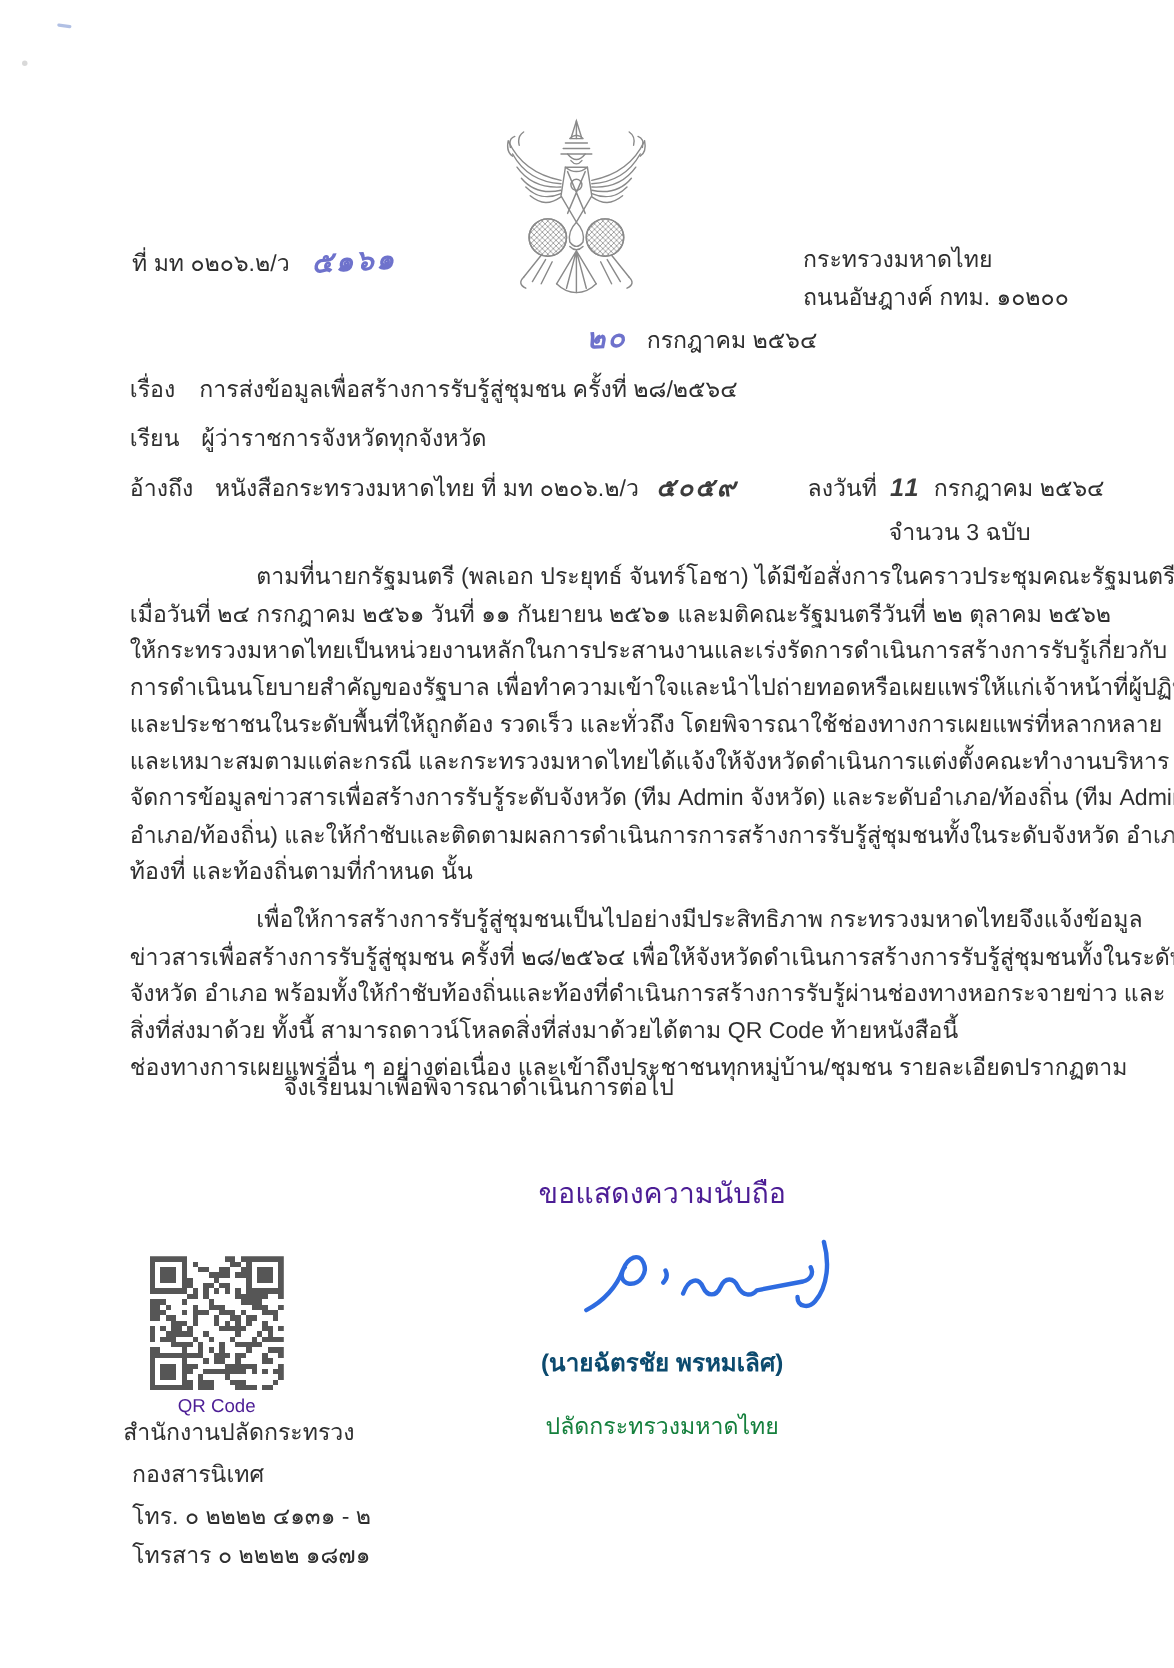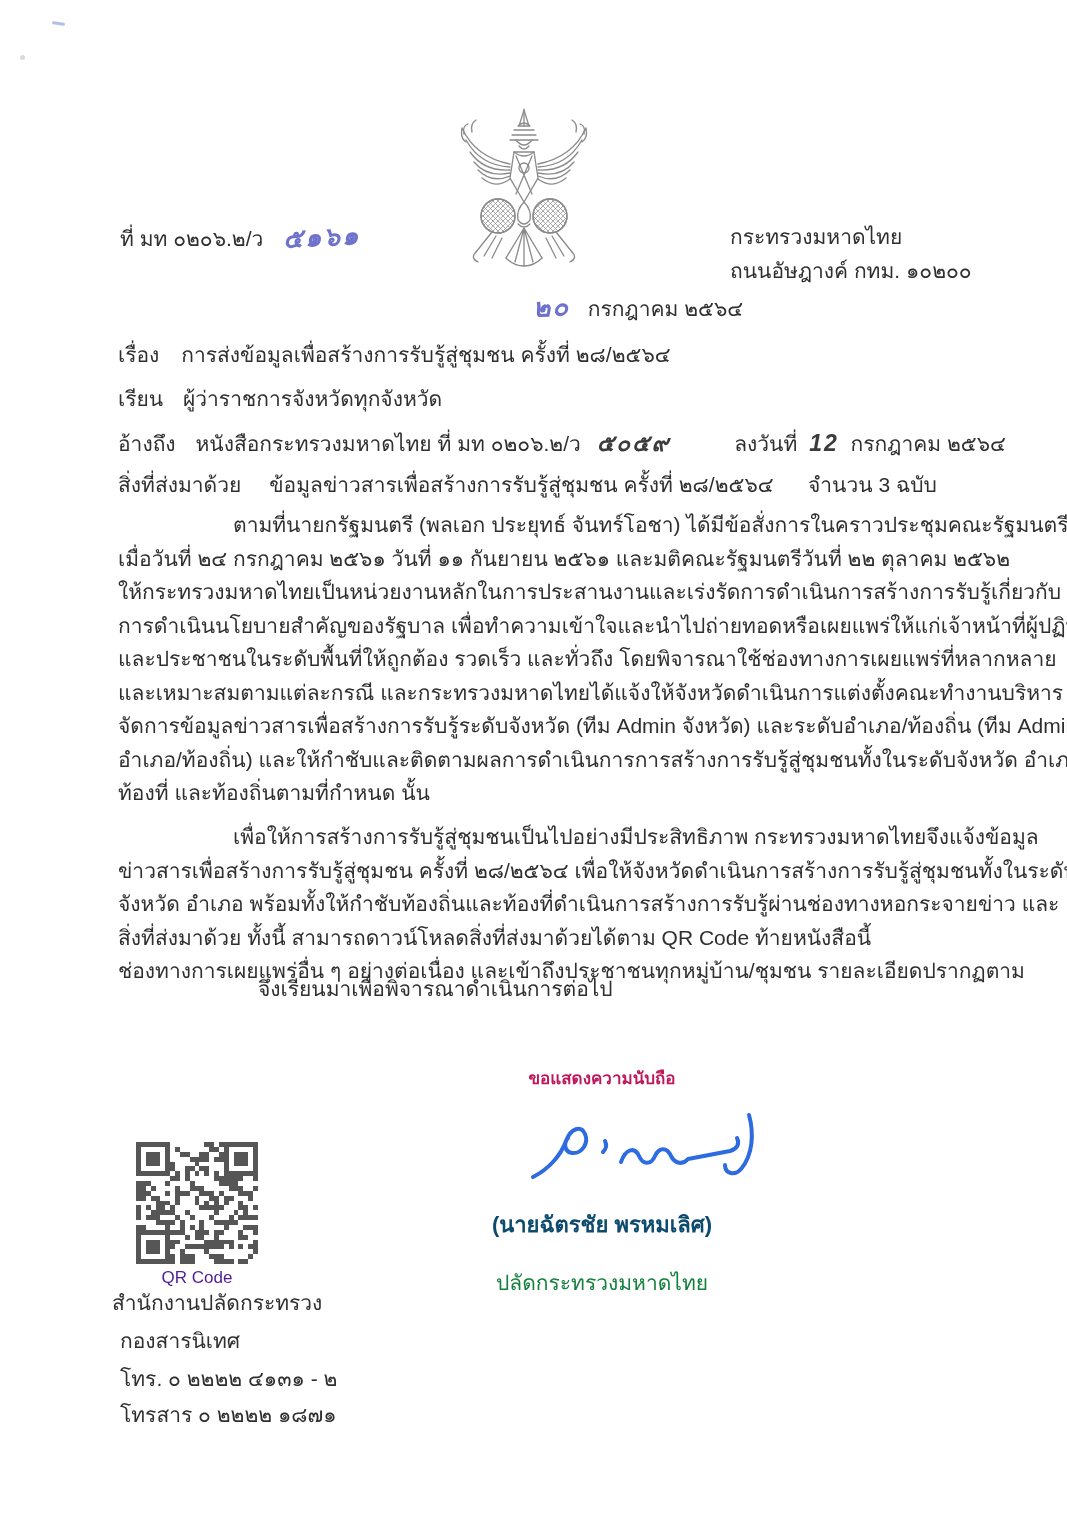--- a/index.html
+++ b/index.html
@@ -12,21 +12,21 @@
   .para{font-size:21px;}
   .para .tline{height:33.5px;line-height:33.5px;white-space:nowrap;}
   .para .tline:first-child{text-indent:115px;}
   .hand{font-style:italic;font-weight:bold;letter-spacing:2px;}
   .hand-blue{color:#6e72cc;font-size:26px;transform:rotate(-3deg);display:inline-block;}
   .hand-ink{color:#3c3c3c;font-size:23px;}
   .label{display:inline-block;}
   .sig-block{text-align:center;}
   .sig-name{color:#0c4a6e;font-weight:bold;font-size:22px;}
   .sig-title{font-size:21px;color:#15803d;}
-  .salutation{font-size:17px;color:#be185d;font-weight:bold;}
+  .salutation{font-size:26px;color:#4c1d95;}
   .footer-line{font-size:21px;line-height:30px;white-space:nowrap;}
   .qr-label{font-size:17px;color:#4c1d95;text-align:center;}
   .artifact-dash{width:13px;height:3px;background:#9db0dd;transform:rotate(8deg);border-radius:2px;opacity:.8;}
   .artifact-dot{width:5px;height:5px;background:#c9c9c9;border-radius:50%;opacity:.7;}
 </style>
 </head>
 <body>
 
 <div class="page">
 
@@ -104,26 +104,22 @@
   </div>
   <div class="abs t content" style="top:384px;">
     <span>เรียน</span>
     <span style="margin-left:14px;">ผู้ว่าราชการจังหวัดทุกจังหวัด</span>
   </div>
   <div class="abs t content" style="top:428px;">
     <span>อ้างถึง</span>
     <span style="margin-left:14px;">หนังสือกระทรวงมหาดไทย ที่ มท ๐๒๐๖.๒/ว</span>
     <span class="hand hand-ink" style="margin-left:10px;">๕๐๕๙</span>
     <span style="margin-left:58px;">ลงวันที่</span>
-    <span class="hand hand-ink" style="margin-left:6px;">12</span>
+    <span class="hand hand-ink" style="margin-left:6px;">11</span>
     <span style="margin-left:6px;">กรกฎาคม ๒๕๖๔</span>
-  </div>
-  <div class="abs t content" style="top:470px;">
-    <span>สิ่งที่ส่งมาด้วย</span>
-    <span style="margin-left:22px;">ข้อมูลข่าวสารเพื่อสร้างการรับรู้สู่ชุมชน ครั้งที่ ๒๘/๒๕๖๔</span>
   </div>
   <div class="abs t" style="left:808px;top:470px;">จำนวน 3 ฉบับ</div>
 
   <div class="abs content para" style="top:508px;">
       <div class="tline">ตามที่นายกรัฐมนตรี (พลเอก ประยุทธ์ จันทร์โอชา) ได้มีข้อสั่งการในคราวประชุมคณะรัฐมนตรี</div>
       <div class="tline">เมื่อวันที่ ๒๔ กรกฎาคม  ๒๕๖๑ วันที่ ๑๑ กันยายน ๒๕๖๑ และมติคณะรัฐมนตรีวันที่ ๒๒ ตุลาคม ๒๕๖๒</div>
       <div class="tline">ให้กระทรวงมหาดไทยเป็นหน่วยงานหลักในการประสานงานและเร่งรัดการดำเนินการสร้างการรับรู้เกี่ยวกับ</div>
       <div class="tline">การดำเนินนโยบายสำคัญของรัฐบาล เพื่อทำความเข้าใจและนำไปถ่ายทอดหรือเผยแพร่ให้แก่เจ้าหน้าที่ผู้ปฏิบัติ</div>
       <div class="tline">และประชาชนในระดับพื้นที่ให้ถูกต้อง รวดเร็ว และทั่วถึง โดยพิจารณาใช้ช่องทางการเผยแพร่ที่หลากหลาย</div>
       <div class="tline">และเหมาะสมตามแต่ละกรณี และกระทรวงมหาดไทยได้แจ้งให้จังหวัดดำเนินการแต่งตั้งคณะทำงานบริหาร</div>

